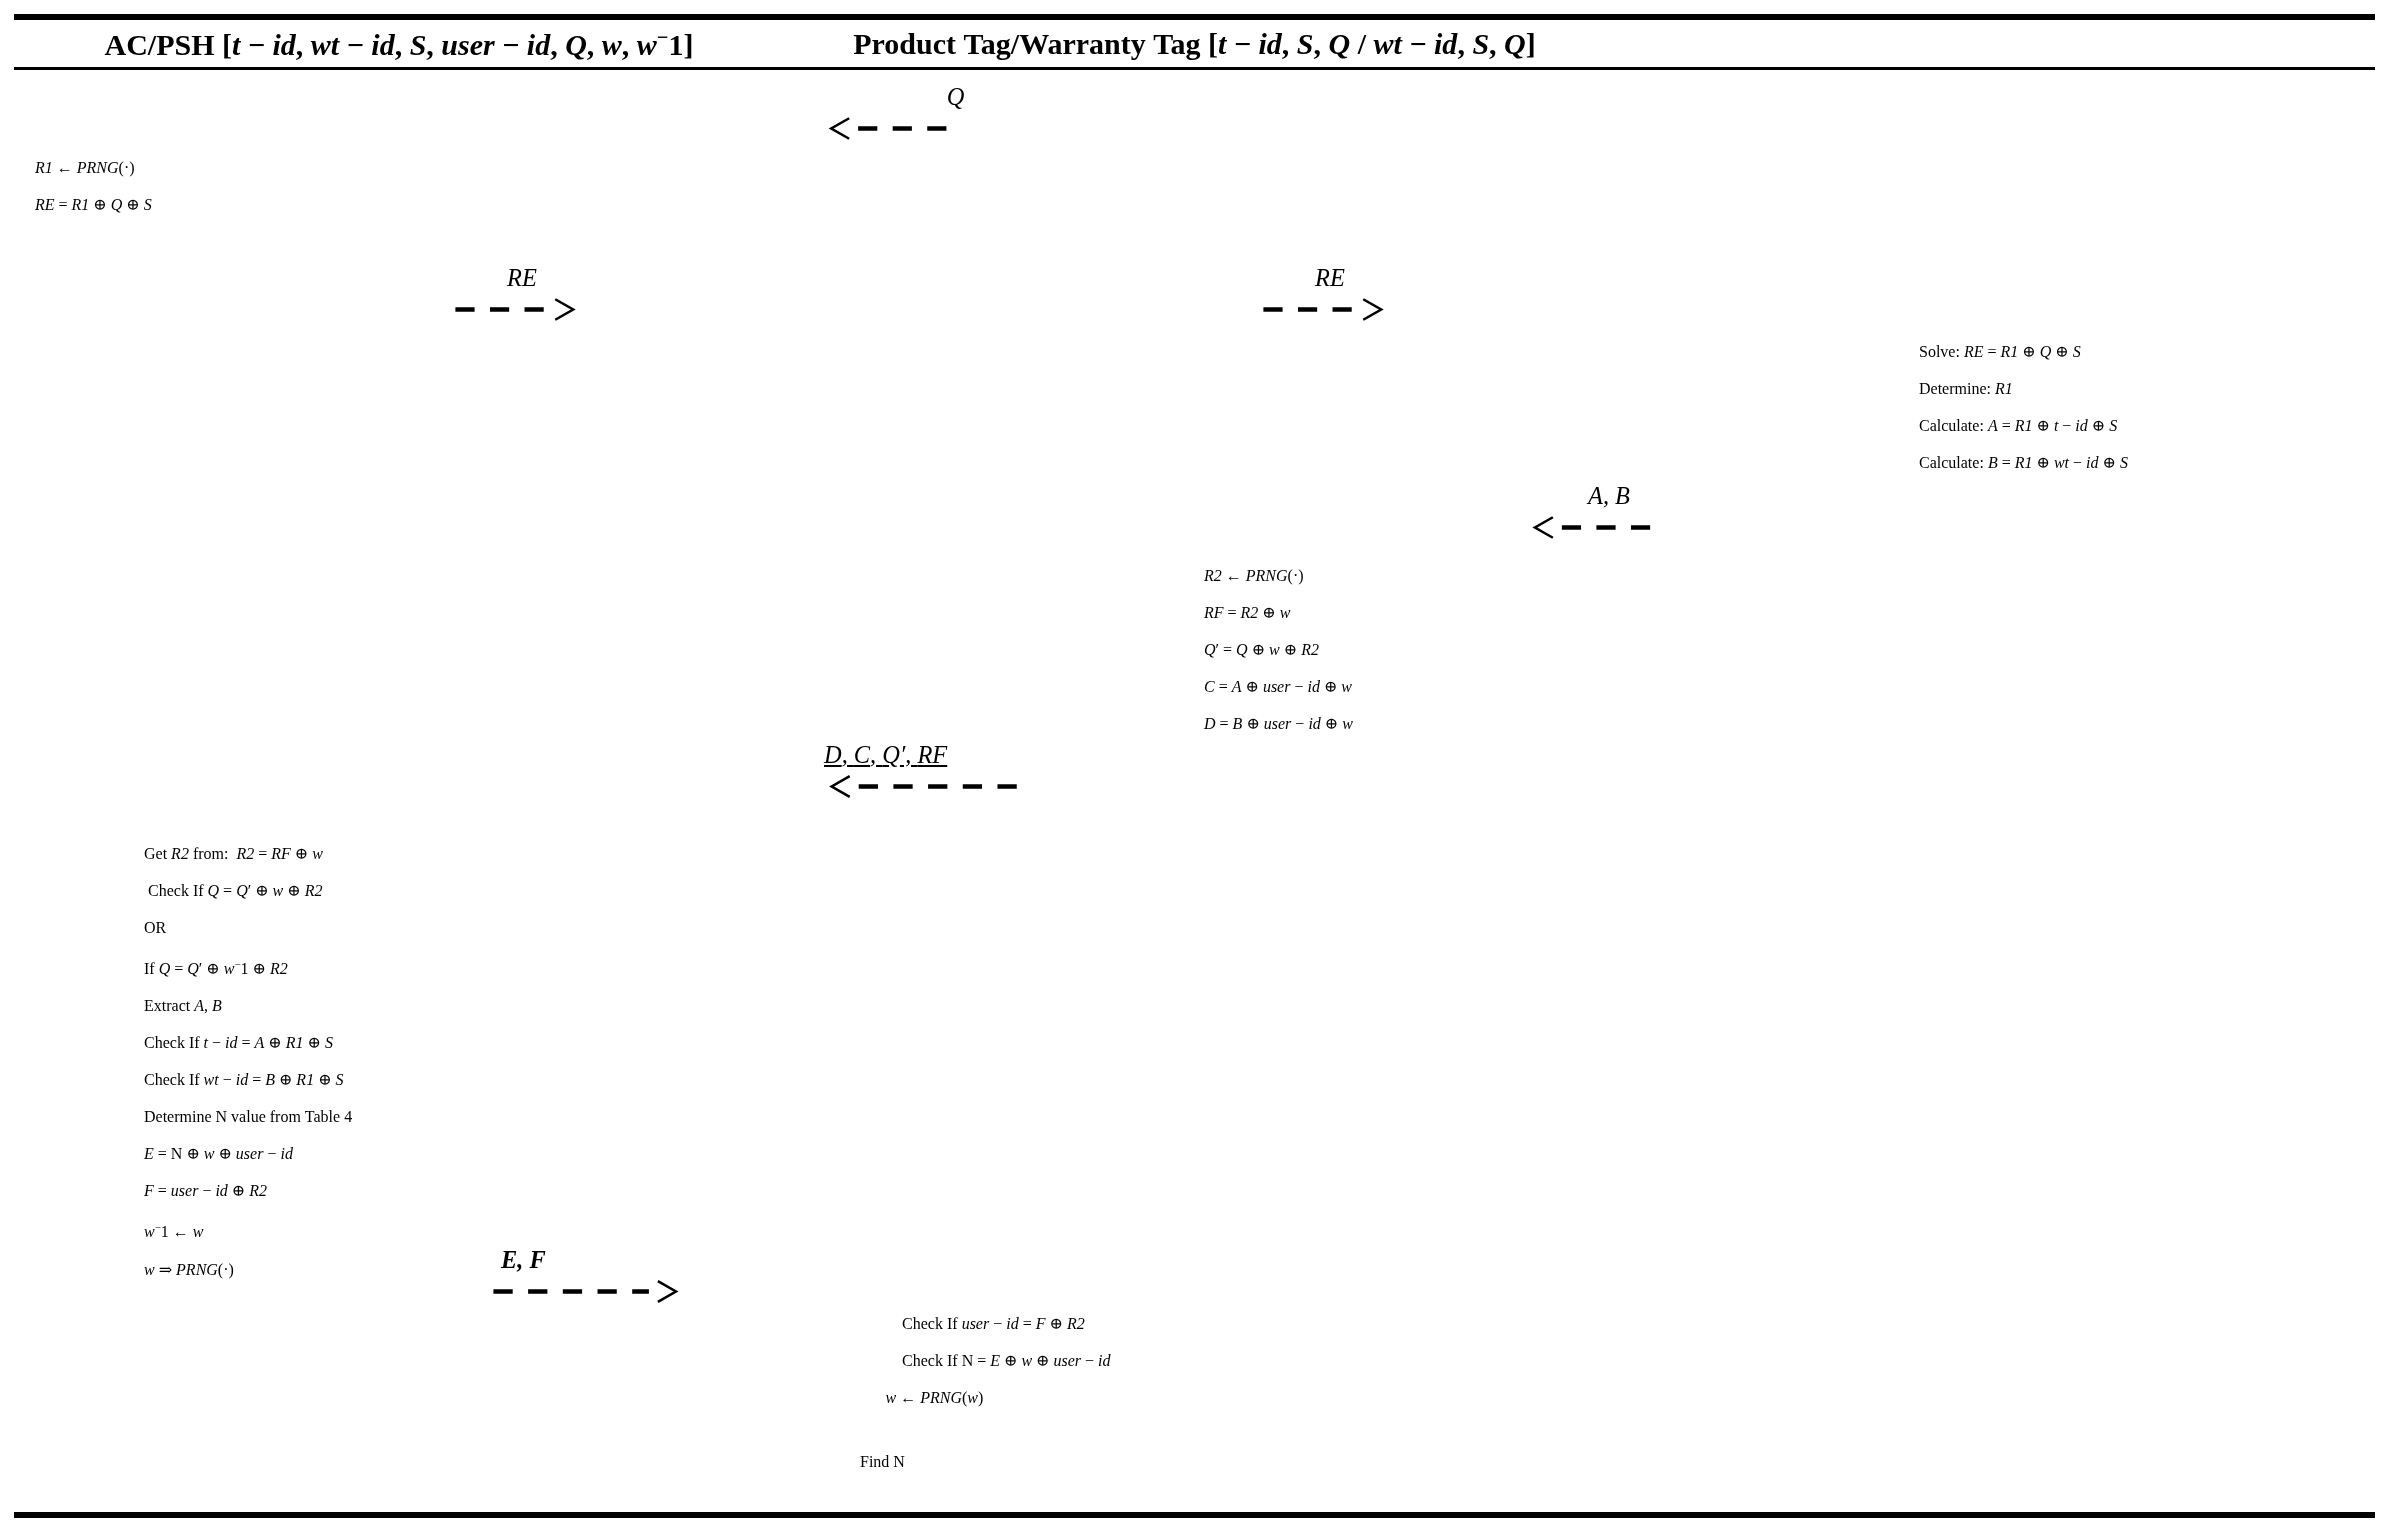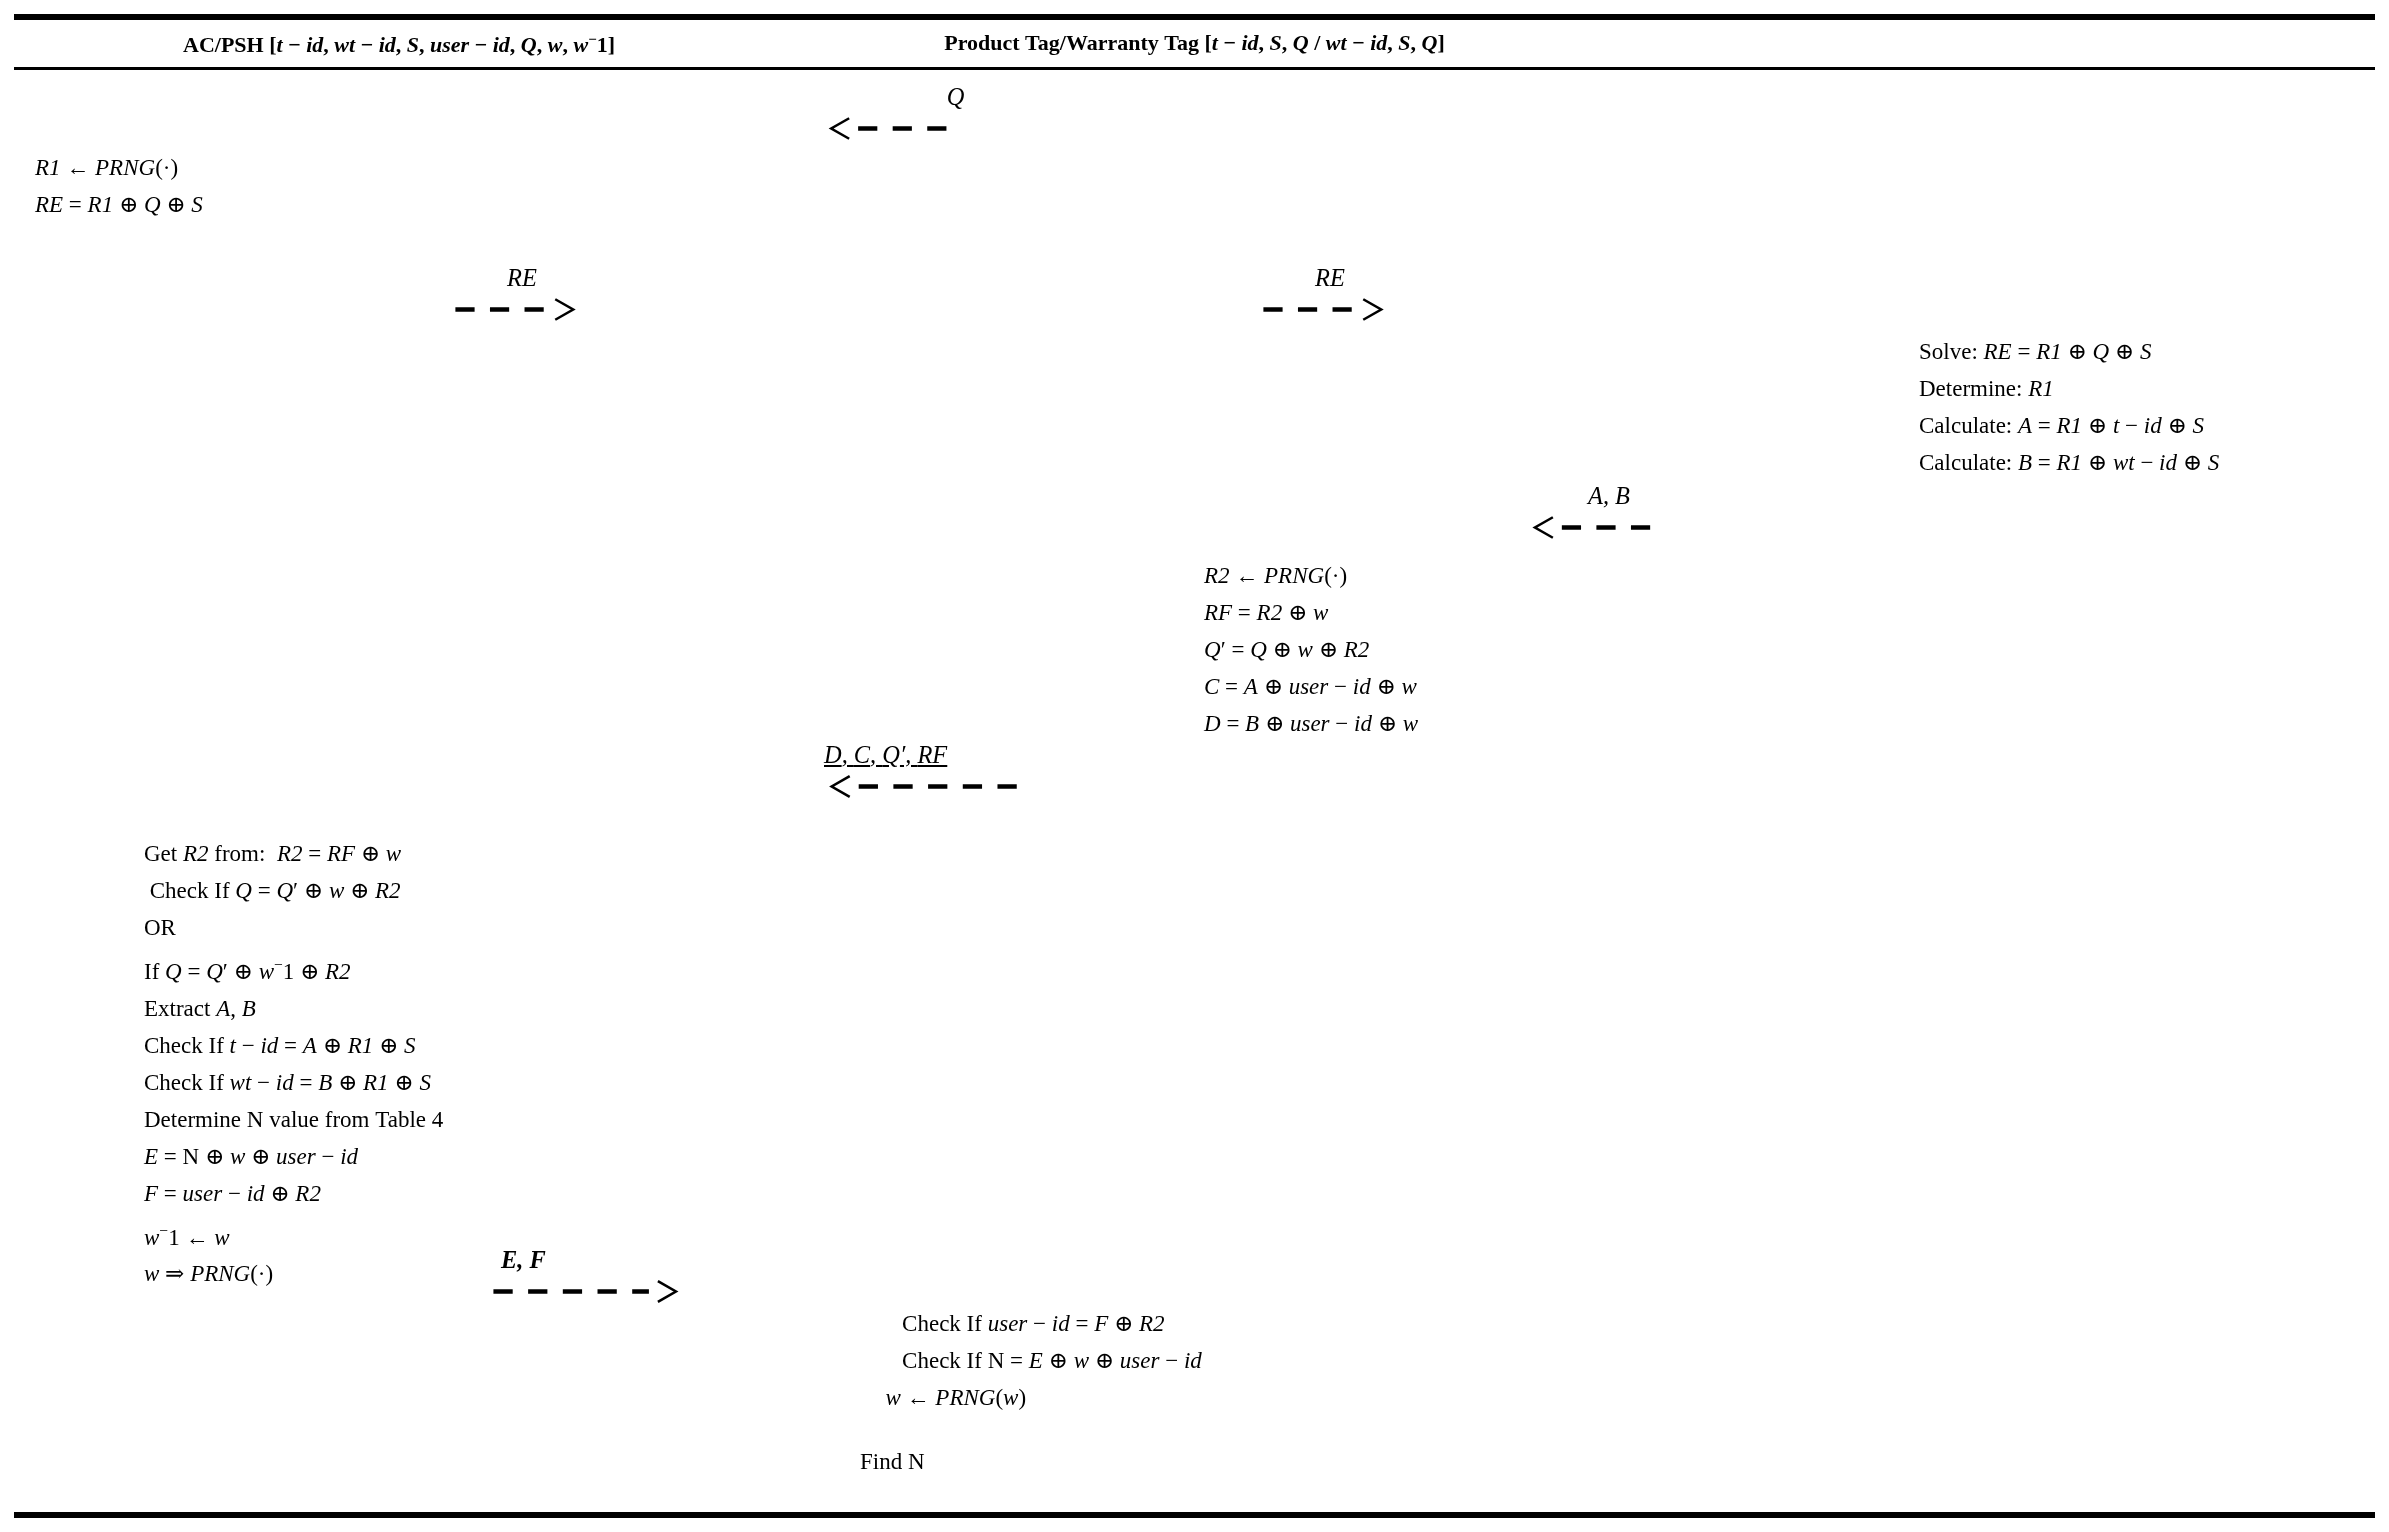--- a/index.html
+++ b/index.html
@@ -48,21 +48,21 @@
     left: 0;
     top: 23px;
     width: 2389px;
     height: 41px;
     display: flex;
     align-items: center;
   }
   .col-head {
     text-align: center;
     font-weight: bold;
-    font-size: 22px;
+    font-size: 30px;
     line-height: 1.1;
     white-space: nowrap;
   }
   .col-head .mathit { font-weight: bold; }
   .ch1 { width: 798px; }
   .ch2 { width: 798px; }
   .ch3 { width: 793px; }
 
   
   .mathit {
@@ -74,21 +74,21 @@
   }
   .sup {
     font-size: 0.68em;
     vertical-align: super;
     font-style: normal;
   }
 
   
   .blk {
     position: absolute;
-    font-size: 23px;
+    font-size: 16px;
     line-height: 37px;
     white-space: nowrap;
   }
   .blk .ln {
     white-space: nowrap;
   }
 
   
   .msg {
     position: absolute;

